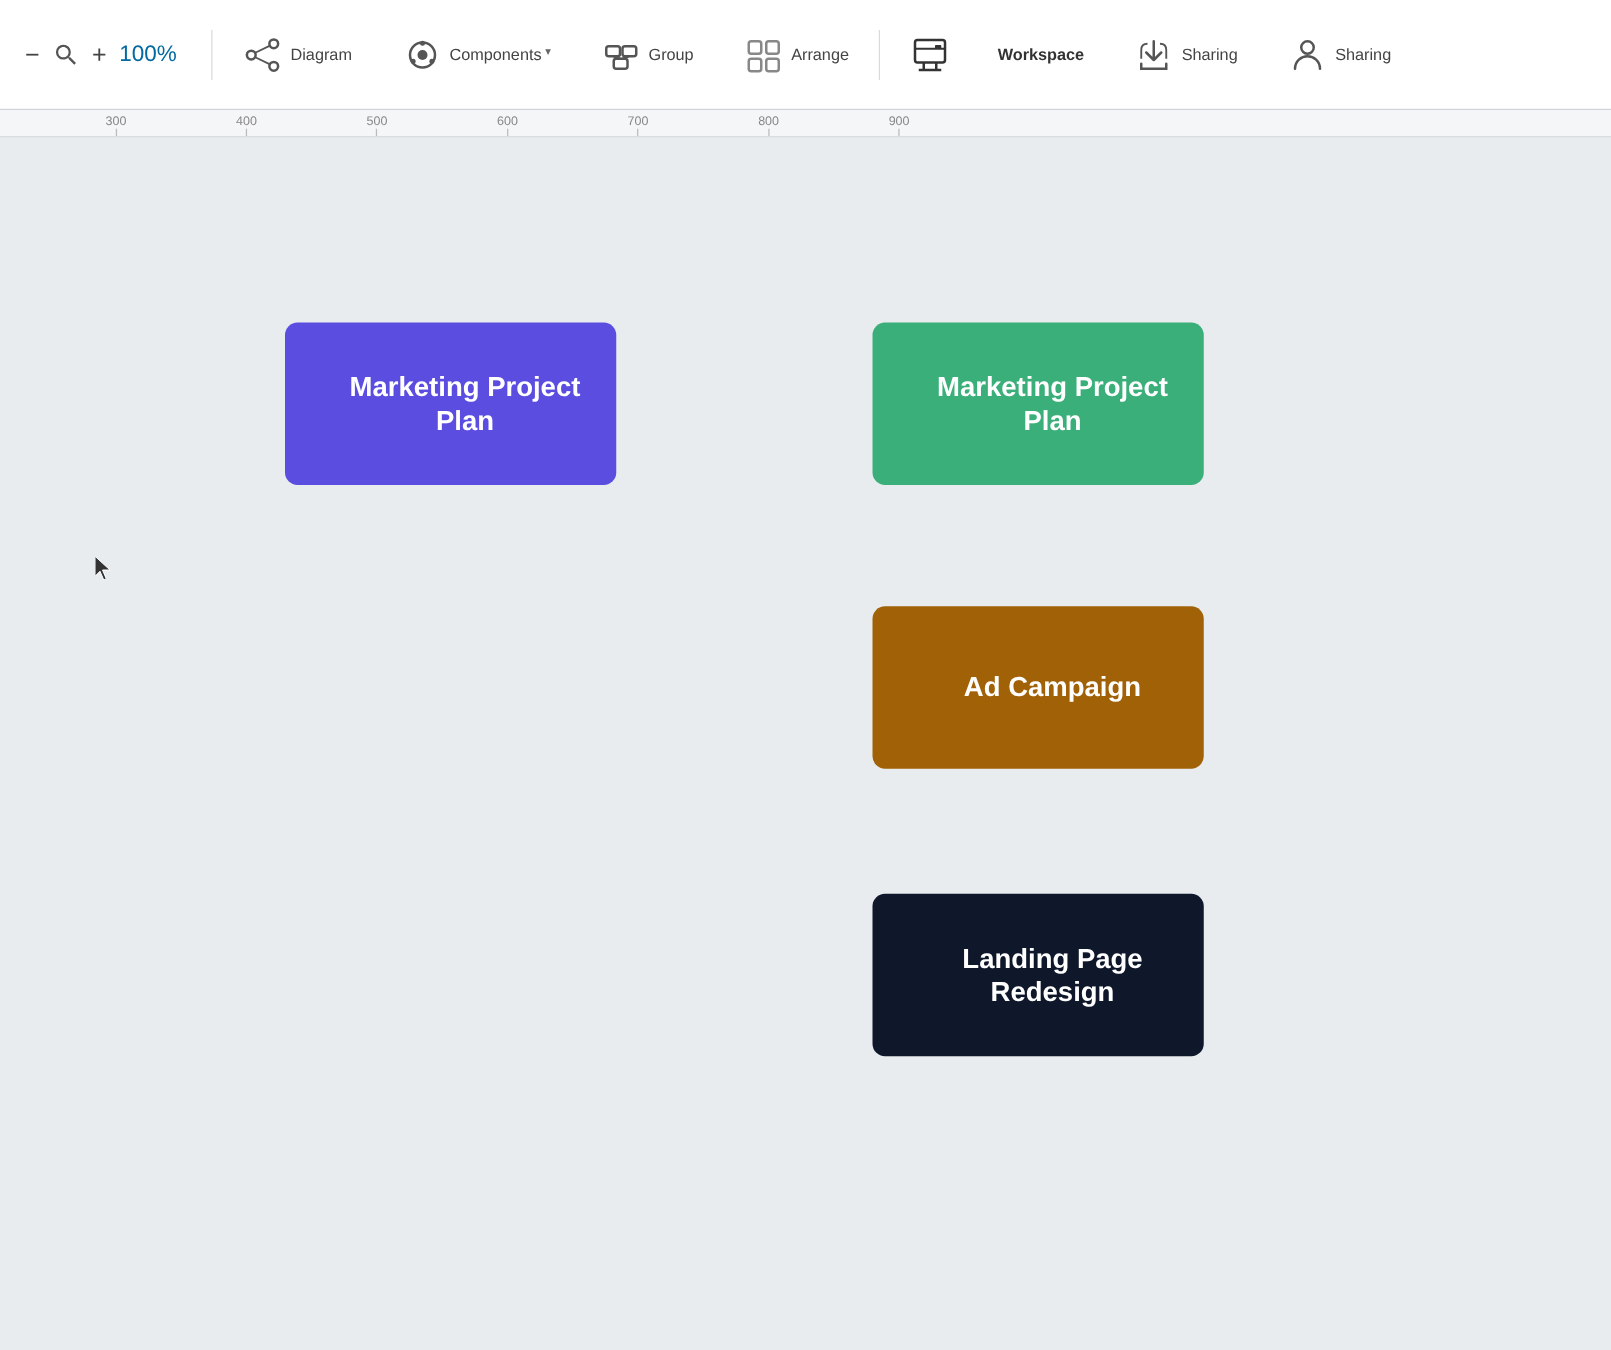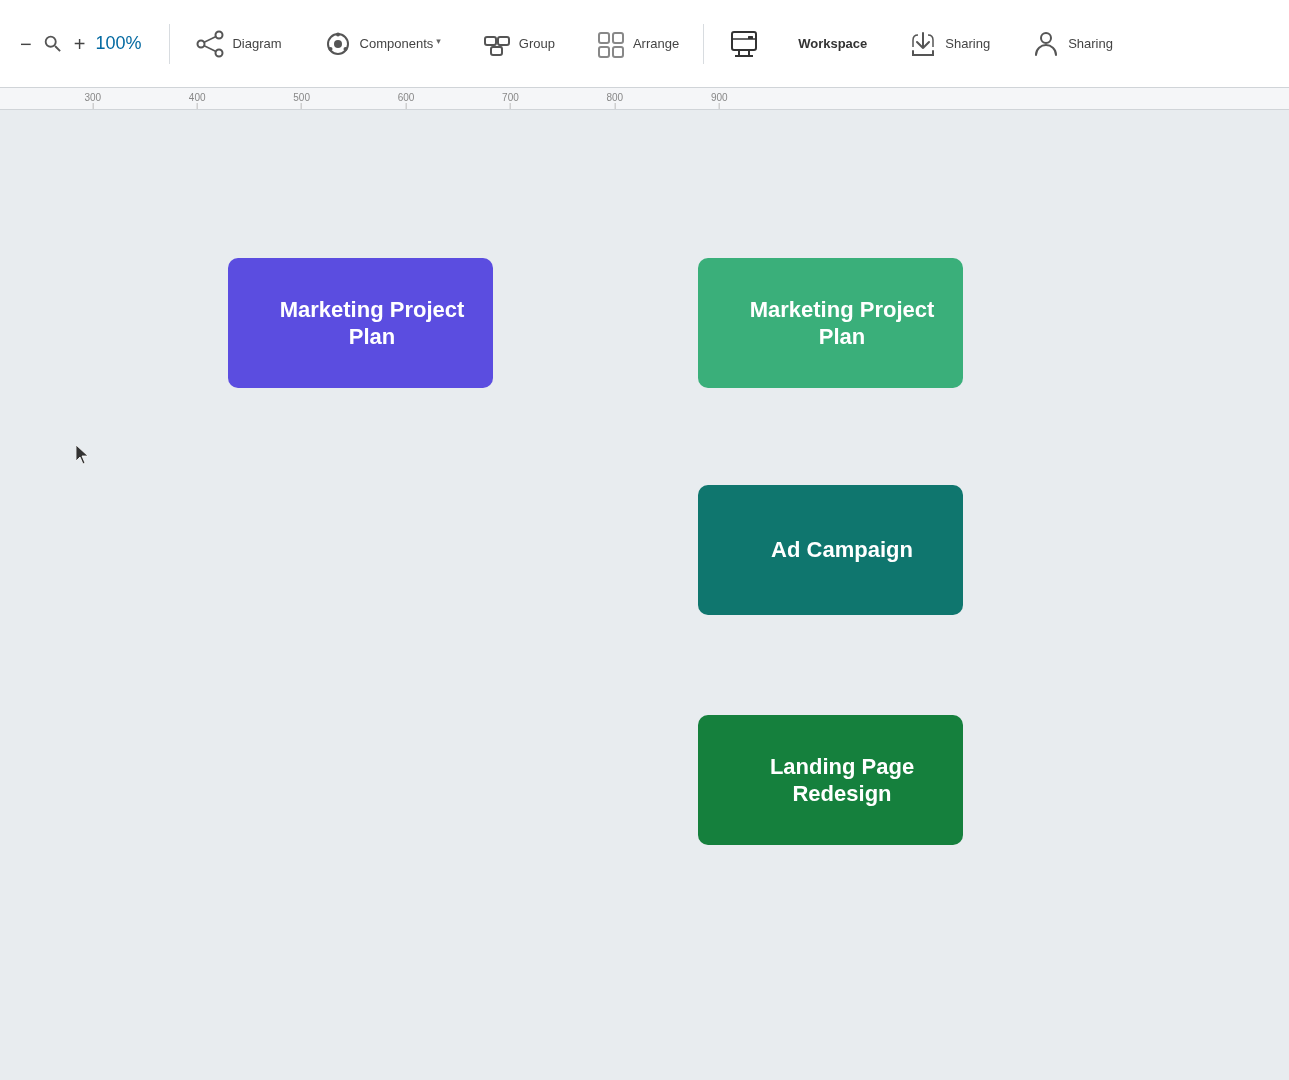--- a/index.html
+++ b/index.html
@@ -288,21 +288,21 @@
   </div>
 
   <div class="diagram-box" style="left: 228px; top: 148px; width: 265px; height: 130px; background-color: #5b4de0;">
     <span class="box-label">Marketing Project Plan</span>
   </div>
 
   <div class="diagram-box" style="left: 698px; top: 148px; width: 265px; height: 130px; background-color: #3aaf7a;">
     <span class="box-label">Marketing Project Plan</span>
   </div>
 
-  <div class="diagram-box" style="left: 698px; top: 375px; width: 265px; height: 130px; background-color: #0f766e;">
+  <div class="diagram-box" style="left: 698px; top: 375px; width: 265px; height: 130px; background-color: #a16207;">
     <span class="box-label">Ad Campaign</span>
   </div>
 
-  <div class="diagram-box" style="left: 698px; top: 605px; width: 265px; height: 130px; background-color: #15803d;">
+  <div class="diagram-box" style="left: 698px; top: 605px; width: 265px; height: 130px; background-color: #0f172a;">
     <span class="box-label">Landing Page Redesign</span>
   </div>
 
 </div>
 
 </body></html>

